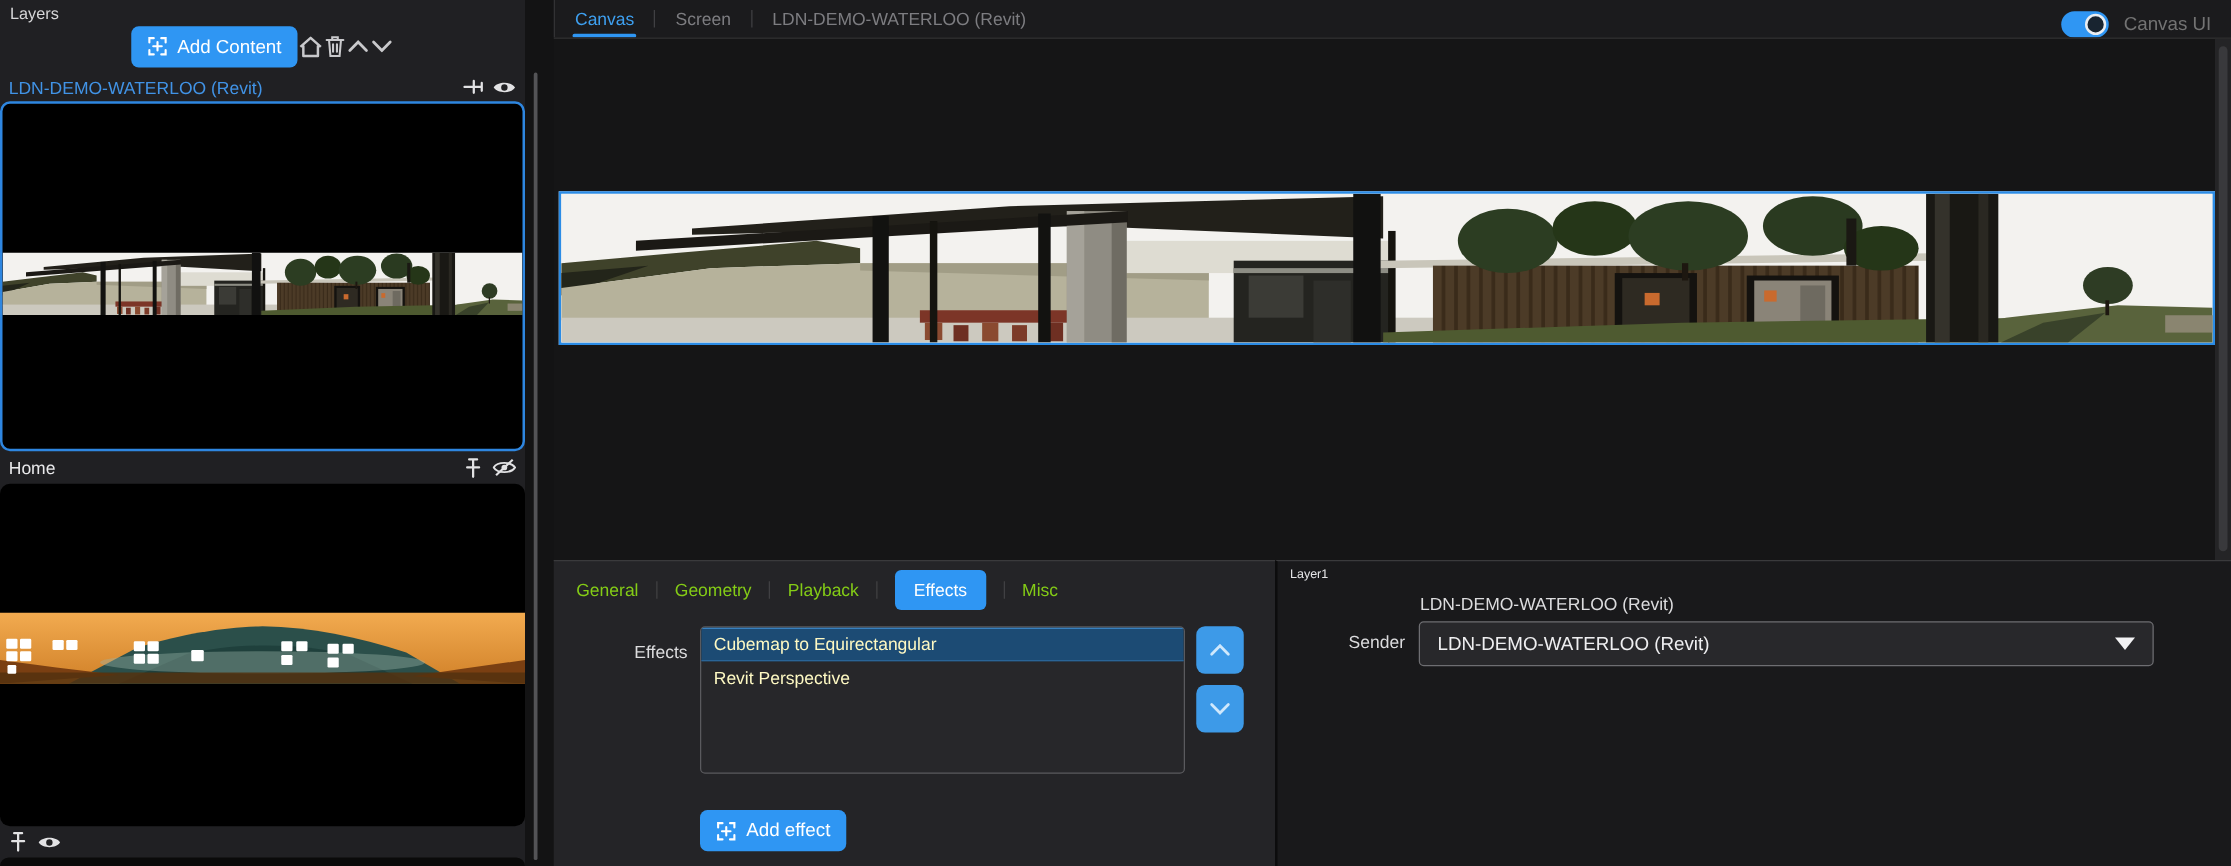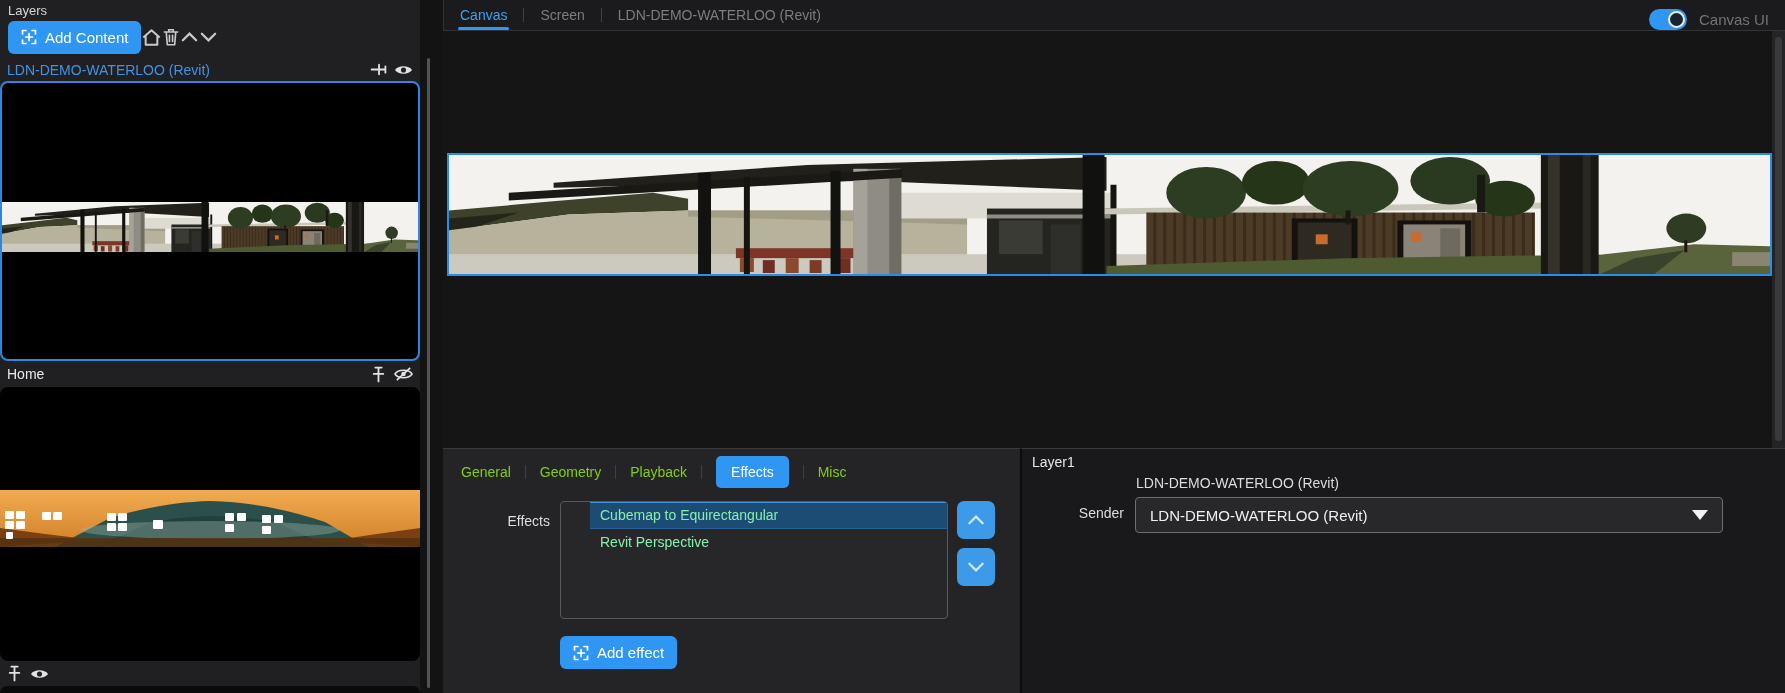--- a/index.html
+++ b/index.html
@@ -4,21 +4,21 @@
 <style>
   * { margin:0; padding:0; box-sizing:border-box; }
   html,body { width:1785px; height:693px; overflow:hidden; background:#161617;
               font-family:"Liberation Sans", sans-serif; }
   .app { position:relative; width:1785px; height:693px; background:#161617; color:#e9e9eb; }
 
   
   .layers-panel { position:absolute; left:0; top:0; width:420px; height:693px;
                   background:#202023; display:flex; flex-direction:column; overflow:hidden; }
   .layers-title { font-size:13px; color:#d6d6d8; padding:3px 8px 1px; height:19px; }
-  .layers-toolbar { display:flex; align-items:center; padding:2px 8px 6px; height:40px; }
+  .layers-toolbar { display:flex; align-items:center; padding:2px 8px 6px; height:40px;justify-content:center; }
   .btn-blue { display:inline-flex; align-items:center; gap:8px; background:#2f96f3; color:#fff;
               border:none; border-radius:6px; font-size:15px; font-family:inherit;
               padding:0 13px; height:33px; cursor:pointer; }
   .icon-btn { background:none; border:none; padding:0; display:inline-flex; align-items:center; cursor:pointer; }
   .layer-row { display:flex; align-items:center; padding:0 7px; gap:8px; }
   .layer-row .lname { flex:1; font-size:14px; color:#e9e9eb; white-space:nowrap; overflow:hidden; }
   .layer-row.sel-name .lname { color:#4193e6; }
   .row1 { height:23px; } .row2 { height:28px; } .row3 { height:26px; }
   .thumb { position:relative; background:#000; border-radius:8px; overflow:hidden; flex-shrink:0; }
   .thumb1 { height:280px; border:2px solid #2e86e0; }
@@ -60,32 +60,32 @@
   .props-panel { position:absolute; left:443px; top:448px; width:577px; height:245px;
                  background:#242427; border-top:1px solid #3a3a3c; }
   .props-tabs { display:flex; align-items:center; height:46px; padding-left:18px; }
   .ptab { font-size:14px; color:#84cc16; cursor:pointer; white-space:nowrap; }
   .ptab.active { background:#2f96f3; color:#fff; border-radius:5px; padding:8px 15px; }
   .effects-row { display:flex; margin-top:6px; }
   .effects-label { width:117px; text-align:right; padding-right:10px; padding-top:12px;
                    font-size:14px; color:#dcdcde; }
   .effects-list { width:388px; height:118px; background:#27272a; border:1px solid #5a5a5e;
                   border-radius:4px; overflow:hidden; }
-  .effect-item { height:27px; line-height:27px; padding:0 10px; font-size:14px; color:#86efac; cursor:pointer;margin-left:29px; }
+  .effect-item { height:27px; line-height:27px; padding:0 10px; font-size:14px; color:#fef9c3; cursor:pointer; }
   .effect-item.selected { background:#1c4b74; border-top:1px solid #4192d8; border-bottom:1px solid #2a6496;
                           line-height:25px; }
   .updown-col { display:flex; flex-direction:column; gap:9px; margin-left:9px; }
   .sq-btn { width:38px; height:38px; background:#3d9ae8; border:none; border-radius:7px;
             display:flex; align-items:center; justify-content:center; cursor:pointer; }
-  .add-effect { margin:17px 0 0 117px;justify-content:space-between; }
+  .add-effect { margin:29px 0 0 117px;justify-content:space-between; }
 
   
   .layer-props { position:absolute; left:1020px; top:448px; width:765px; height:245px;
                  background:#19191b; border-top:1px solid #3a3a3c; border-left:2px solid #0c0c0d; }
-  .lp-title { position:absolute; left:10px; top:5px; font-size:14px; color:#e6e6e8; }
+  .lp-title { position:absolute; left:10px; top:5px; font-size:10px; color:#e6e6e8; }
   .lp-content-name { position:absolute; left:114px; top:26px; font-size:14px; color:#dcdcde; }
   .sender-label { position:absolute; left:0px; top:56px; width:102px; text-align:right;
                   font-size:14px; color:#dcdcde; }
   .sender-select { position:absolute; left:113px; top:48px; width:588px; height:36px;
                    background:#28282b; border:1px solid #6e6e72; border-radius:4px;
                    display:flex; align-items:center; padding:0 14px; cursor:pointer; }
   .sender-value { flex:1; font-size:15px; color:#efeff1; }
   .dd-arrow { width:0; height:0; border-left:8px solid transparent; border-right:8px solid transparent;
               border-top:10px solid #f2f2f4; }
 

